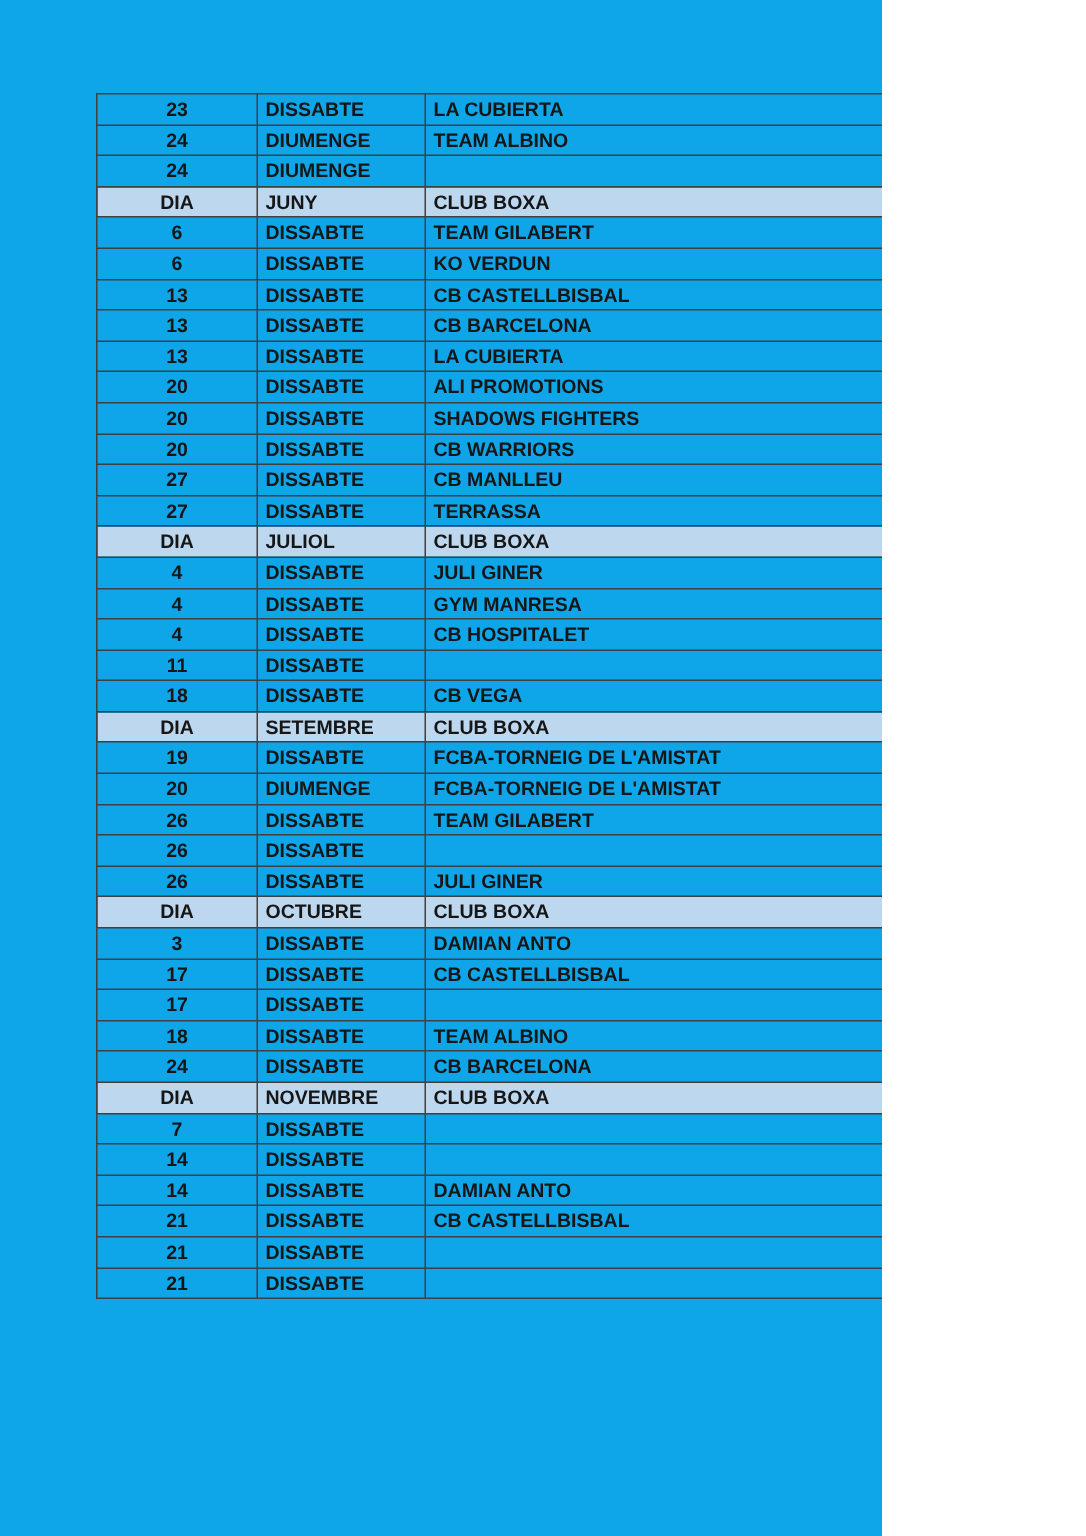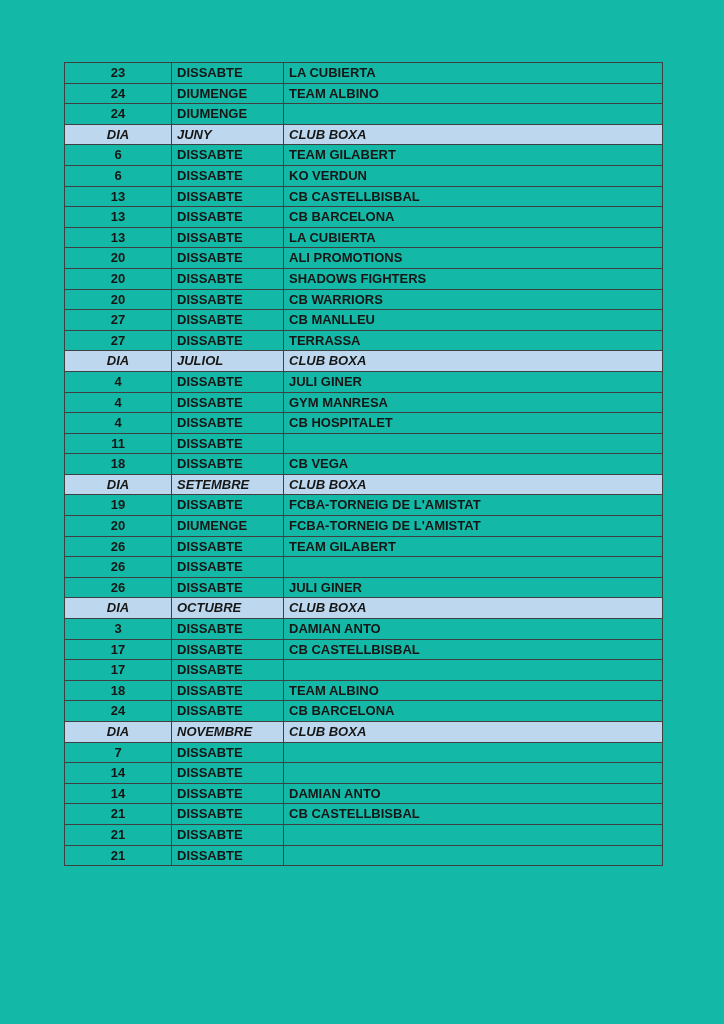--- a/index.html
+++ b/index.html
@@ -2,23 +2,23 @@
 <html><head>
 <meta charset="utf-8">
 <style>
   html, body {
     margin: 0;
     padding: 0;
     background: #ffffff;
   }
   .page {
     position: relative;
-    width: 724px;
+    width: 588px;
     height: 1024px;
-    background: #14b8a6;
+    background: #0ea5e9;
     overflow: hidden;
     font-family: "Liberation Sans", sans-serif;
   }
   table.schedule {
     position: absolute;
     left: 64px;
     top: 62px;
     width: 598px;
     border-collapse: collapse;
     table-layout: fixed;
@@ -34,21 +34,20 @@
     white-space: nowrap;
     overflow: hidden;
     box-sizing: content-box;
   }
   table.schedule td.dia {
     text-align: center;
     padding: 0 2px;
   }
   table.schedule tr.hdr td {
     background: #BDD7EE;
-    font-style: italic;
   }
   col.c1 { width: 107px; }
   col.c2 { width: 112px; }
   col.c3 { width: 379px; }
 </style>
 </head>
 <body>
 
 <div class="page">
   <table class="schedule">

